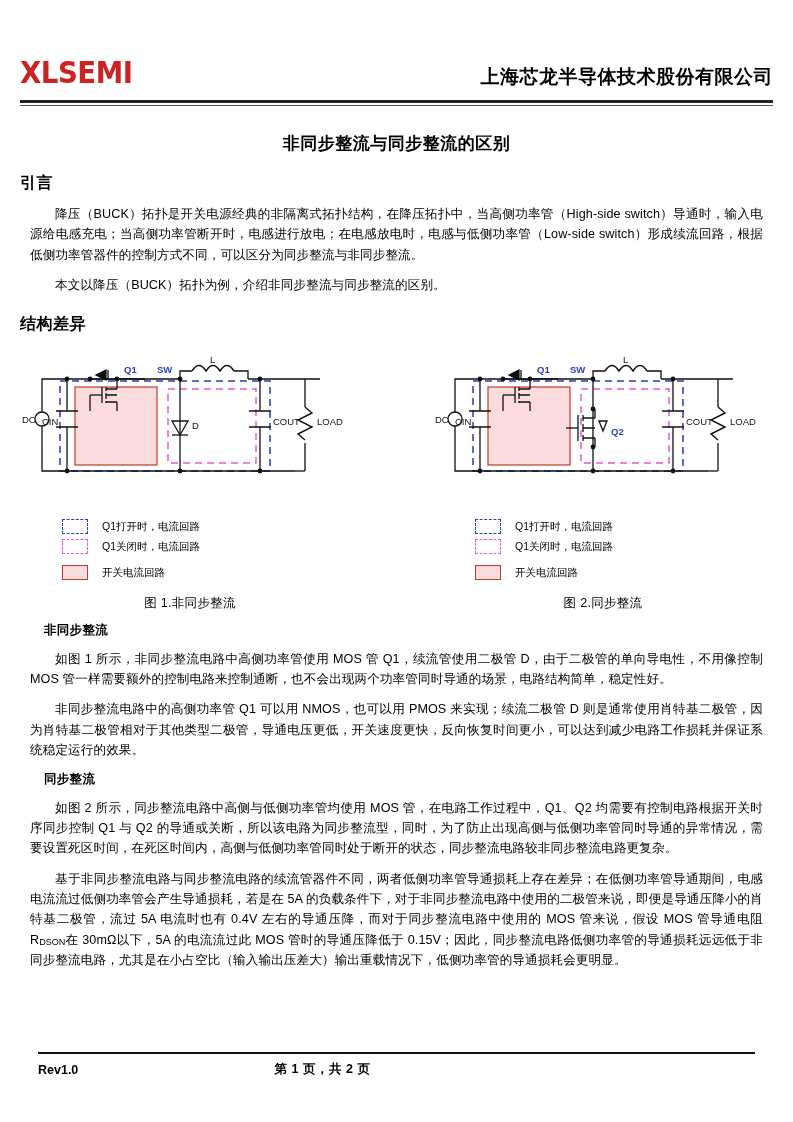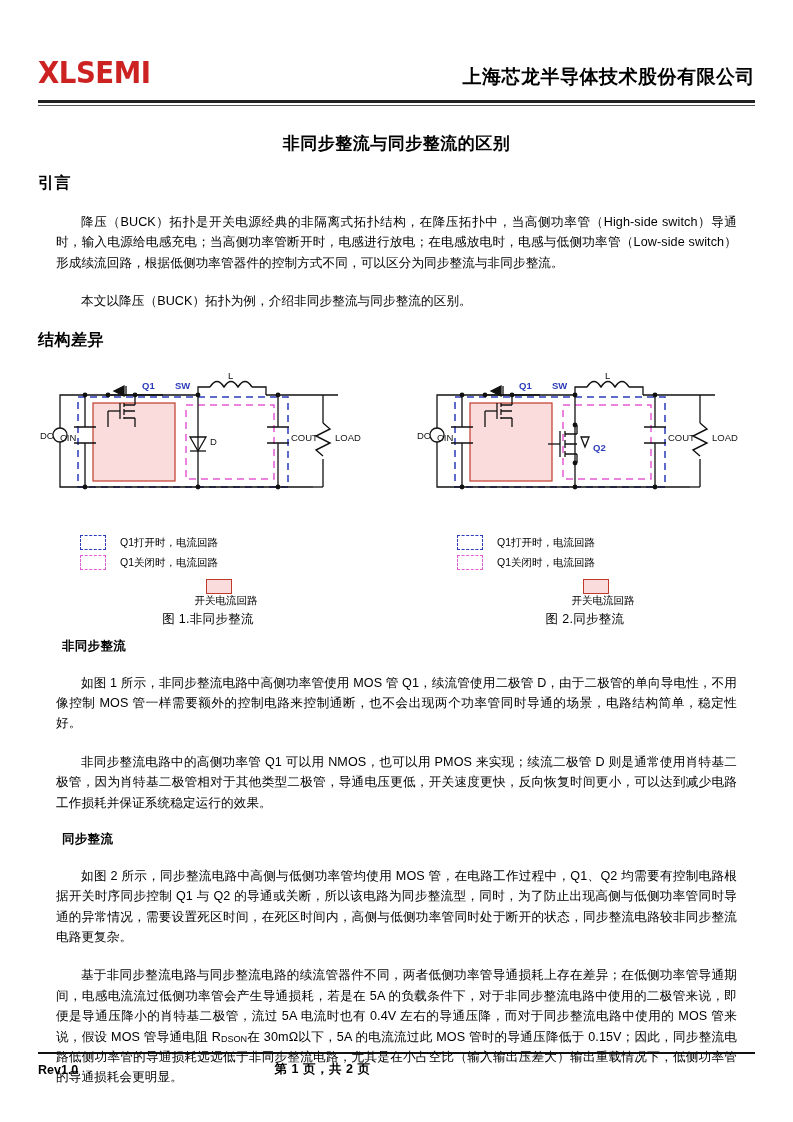--- a/index.html
+++ b/index.html
@@ -13,21 +13,21 @@
     font-family: "Liberation Sans", "DejaVu Sans", sans-serif;
     color: #000000;
     position: relative;
     overflow: hidden;
   }
   .page {
     position: relative;
     width: 793px;
     height: 1122px;
     box-sizing: border-box;
-    padding: 0 38px;
+    padding: 0 20px;
   }
 
   
   .header {
     display: flex;
     align-items: flex-end;
     justify-content: space-between;
     padding-top: 36px;
     height: 52px;
   }
@@ -73,21 +73,21 @@
   h3.subsection {
     font-size: 12.5px;
     font-weight: bold;
     margin: 9px 0 0 0;
     text-indent: 24px;
     letter-spacing: 0.3px;
   }
   p.body {
     font-size: 12.6px;
     line-height: 1.62;
-    margin: 18px;
+    margin: 10px;
     text-indent: 25px;
     text-align: justify;
     letter-spacing: 0.1px;
   }
   .sub {
     font-size: 0.72em;
     vertical-align: -0.12em;
     letter-spacing: 0;
   }
 
@@ -108,21 +108,21 @@
     width: 300px;
     margin-top: 23px;
     padding-left: 22px;
     box-sizing: border-box;
   }
   .legend-row {
     display: flex;
     align-items: center;
     height: 20px;
   }
-  .legend-row.gap { margin-top: 6px; flex-direction: column; }
+  .legend-row.gap { margin-top: 6px; }
   .sw {
     width: 26px;
     height: 15px;
     box-sizing: border-box;
     flex: none;
   }
   .sw-blue { border: 1.6px dashed #2b3bbb; }
   .sw-pink { border: 1.6px dashed #e55bd4; }
   .sw-fill { border: 1.4px solid #c0392b; background: #fbdcdc; }
   .legend-label {

